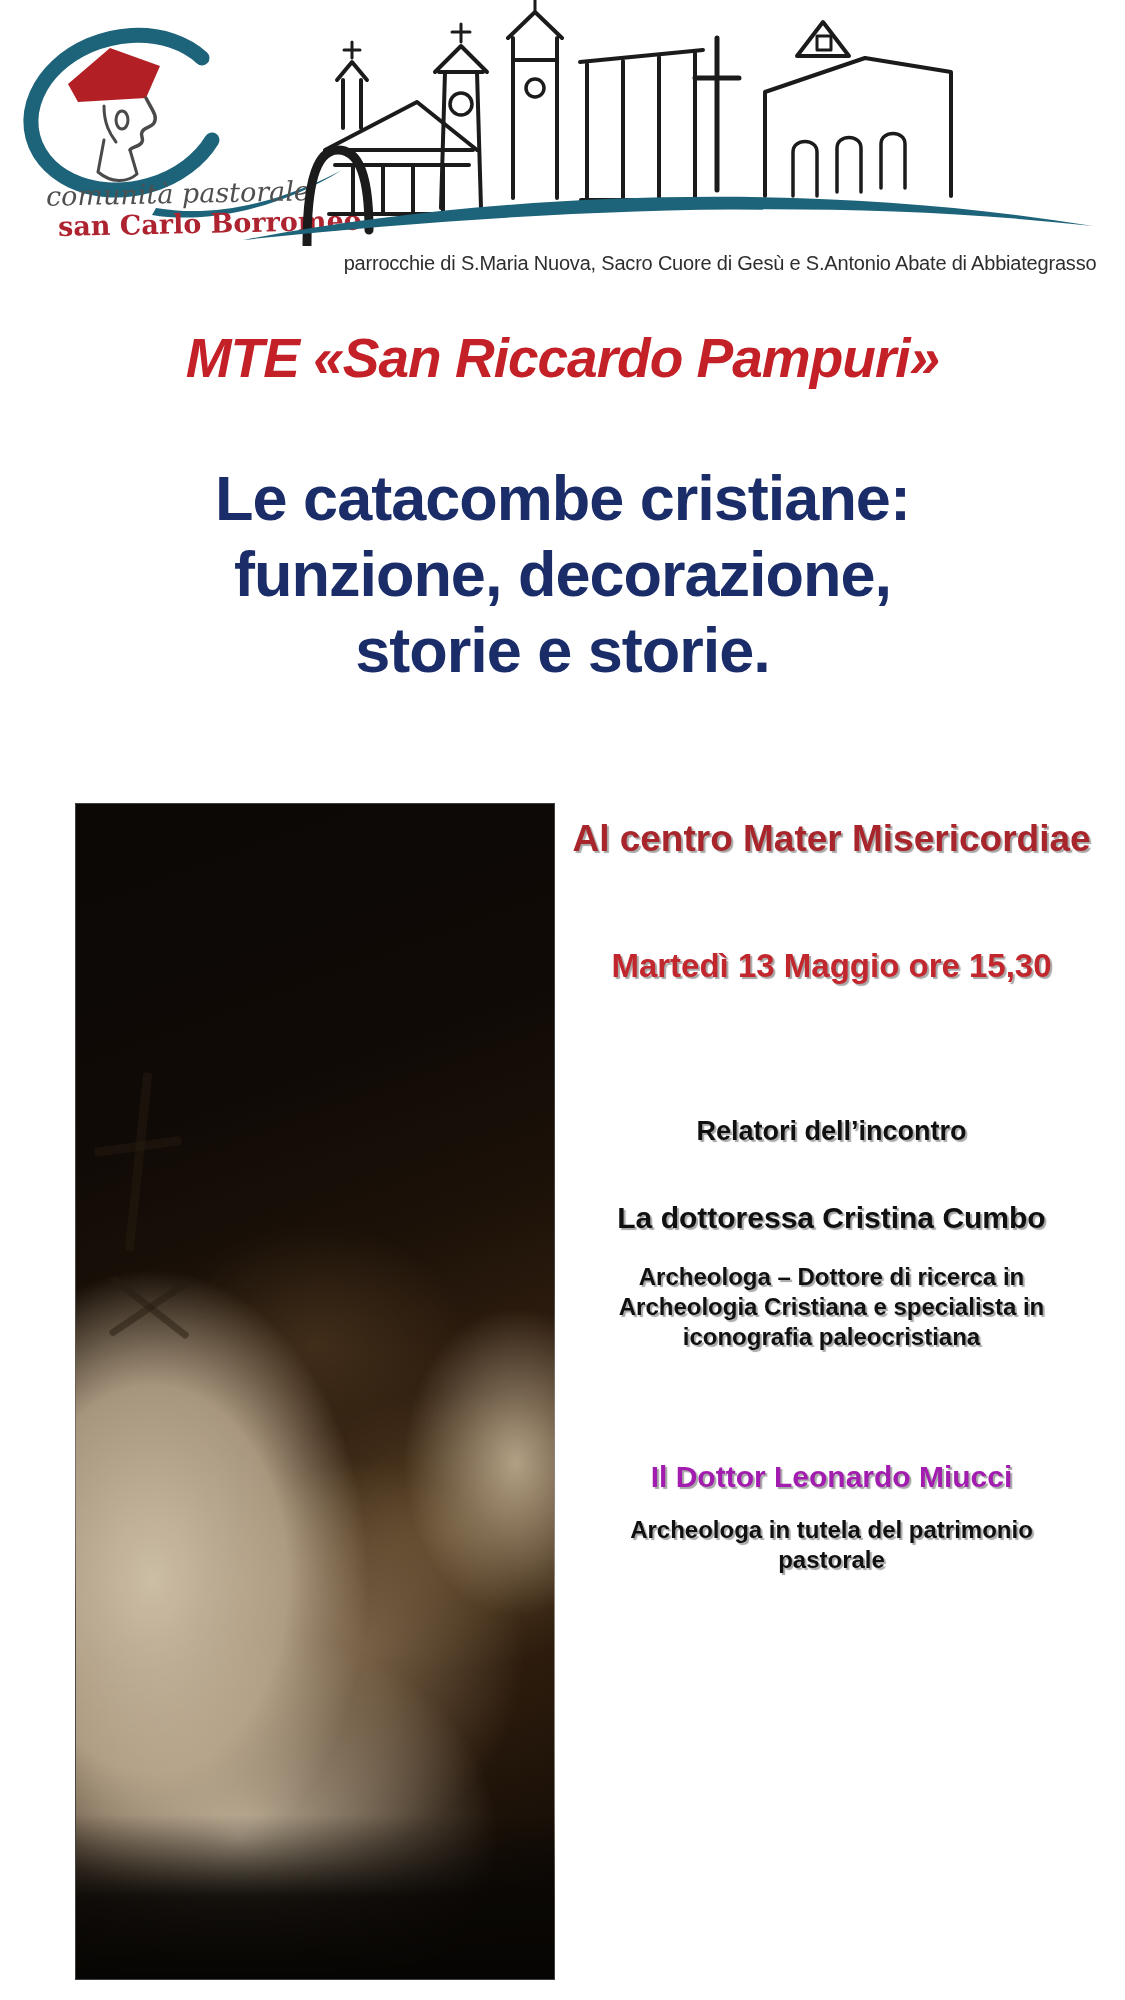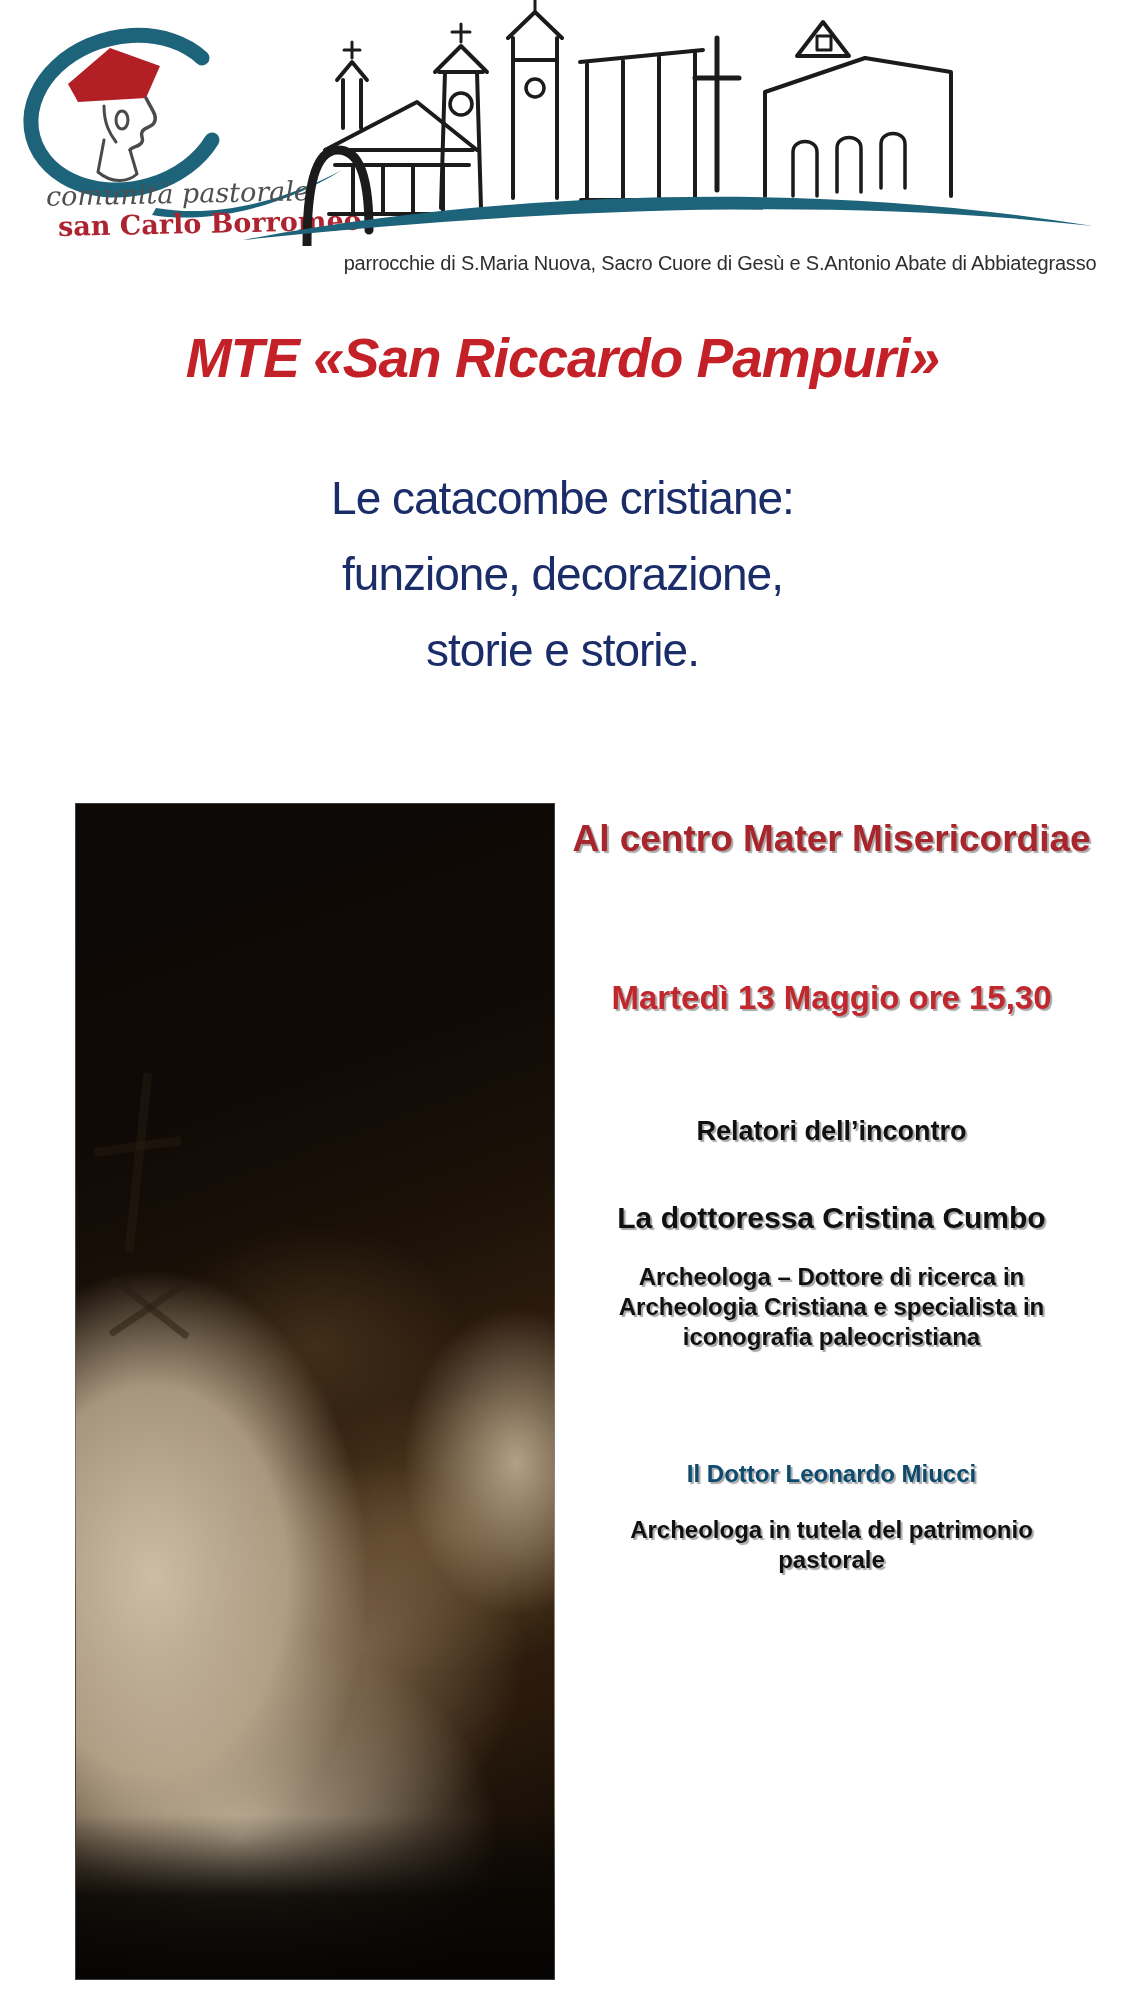--- a/index.html
+++ b/index.html
@@ -26,21 +26,21 @@
     font-size:20px;color:#2e2e2e;letter-spacing:-0.2px;
   }
   
   .mte-title{
     position:absolute;left:0;top:326px;width:1125px;text-align:center;
     font-size:55px;font-weight:800;font-style:italic;letter-spacing:-1px;
     color:var(--red-title,#c32127);
   }
   .main-heading{
     position:absolute;left:0;top:460px;width:1125px;text-align:center;
-    font-size:46px;line-height:76px;font-weight:400;letter-spacing:-1px;
+    font-size:63px;line-height:76px;font-weight:700;letter-spacing:-1px;
     color:var(--navy,#1b2d69);
   }
   
   .photo{
     position:absolute;left:75px;top:803px;width:480px;height:1177px;
     border:1px solid rgba(110,110,110,.55);box-sizing:border-box;
     background:
       linear-gradient(180deg, rgba(0,0,0,0) 86%, rgba(10,7,4,.92) 93%, #070503 100%),
       radial-gradient(ellipse 300px 430px at 16% 66%, rgba(212,197,173,.95) 0%, rgba(190,172,146,.85) 45%, rgba(190,172,146,0) 72%),
       radial-gradient(ellipse 370px 300px at 34% 88%, rgba(206,191,166,.92) 0%, rgba(206,191,166,0) 70%),
@@ -54,25 +54,25 @@
   .etch.v1{left:58px;top:268px;width:9px;height:180px;transform:rotate(6deg);}
   .etch.h1{left:18px;top:338px;width:88px;height:9px;transform:rotate(-8deg);}
   .etch.x1{left:26px;top:500px;width:96px;height:7px;transform:rotate(38deg);}
   .etch.x2{left:26px;top:500px;width:96px;height:7px;transform:rotate(-34deg);}
   
   .rightcol{position:absolute;left:555px;top:803px;width:553px;height:1100px;}
   .rc{position:absolute;left:0;width:100%;text-align:center;font-weight:700;}
   .shadowed{text-shadow:2px 2px 1px rgba(95,95,95,.55);}
   .venue   {top:15px; font-size:37px;color:var(--red-dark,#a8262b);}
   .address {top:65px; font-size:24px;color:var(--red-dark,#a8262b);}
-  .datetime{top:176px;font-size:33px;color:var(--red-bright,#c2272e);}
+  .datetime{top:144px;font-size:33px;color:var(--red-bright,#c2272e);}
   .relatori{top:313px;font-size:27px;color:#101010;}
   .sp-name1{top:398px;font-size:30px;color:#101010;}
   .sp-bio1 {top:459px;font-size:24px;line-height:30px;color:#101010;}
-  .sp-name2{top:657px;font-size:24px;color:#0c4a6e;}
+  .sp-name2{top:657px;font-size:30px;color:#a21caf;}
   .sp-bio2 {top:712px;font-size:24px;line-height:30px;color:#101010;}
 </style>
 </head>
 <body>
 
 <div class="page">
 
   <svg class="logo-svg" viewBox="0 0 340 220" aria-hidden="true">
     <path d="M196 36 A 97 76 -14 1 0 206 118" fill="none" stroke="#1d6379" stroke-width="15" stroke-linecap="round"></path>
     <path d="M150 186 C 214 197 282 177 336 148 C 272 188 198 202 146 193 Z" fill="#1d6379"></path>

